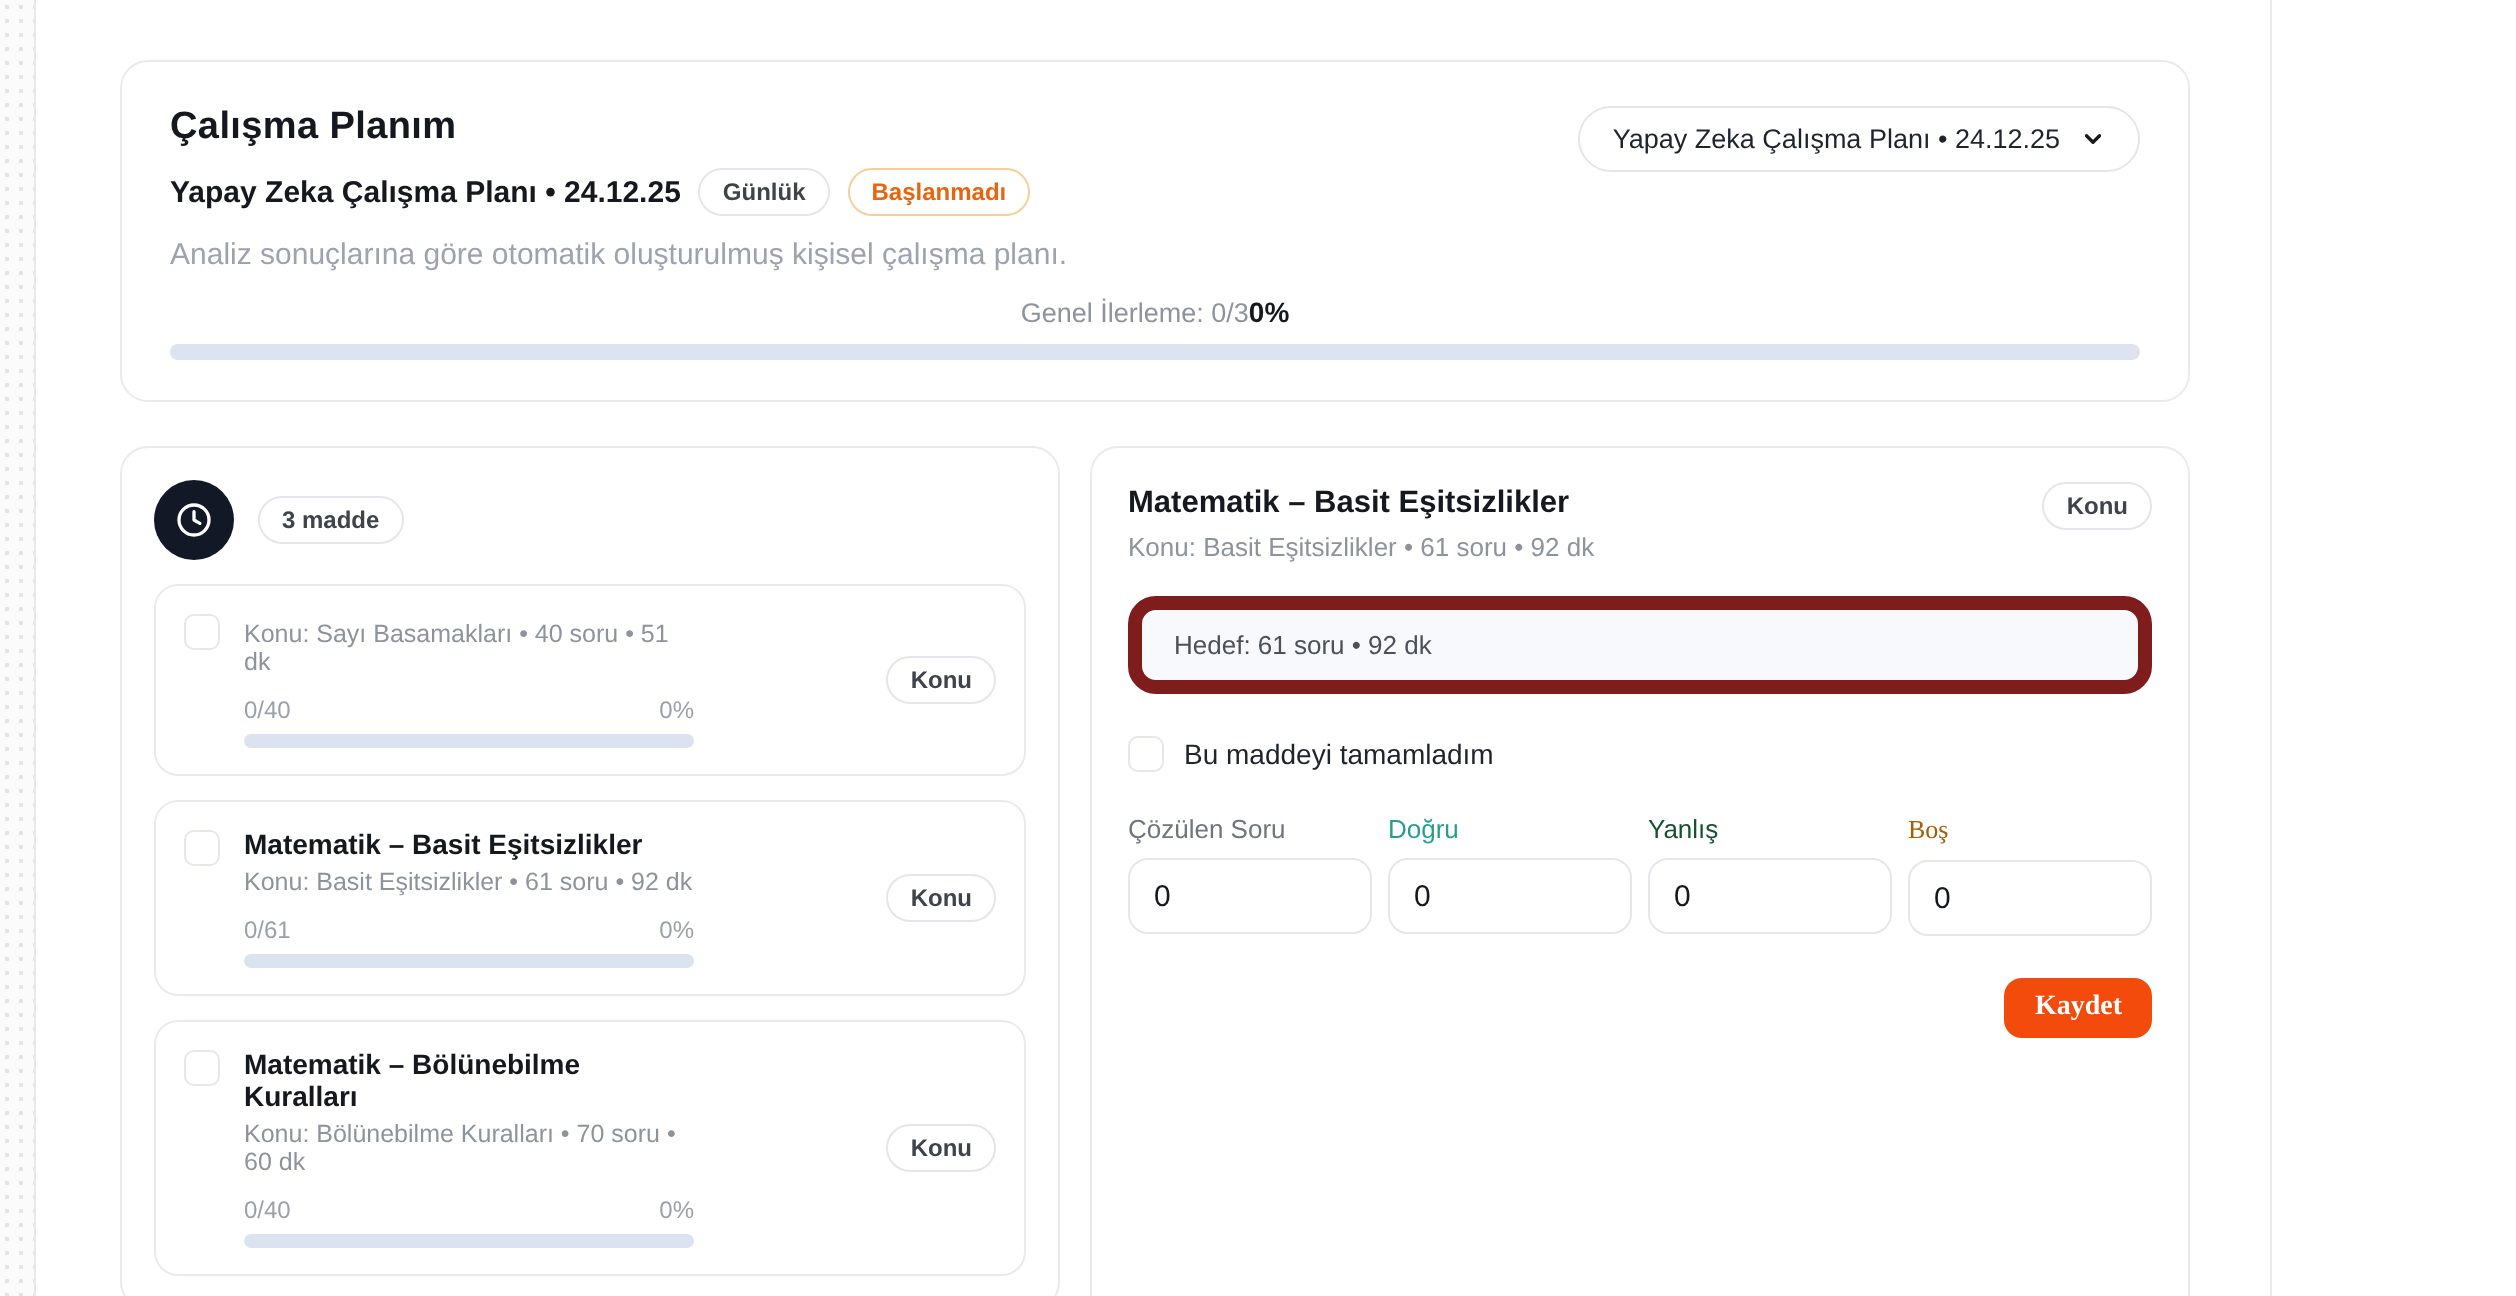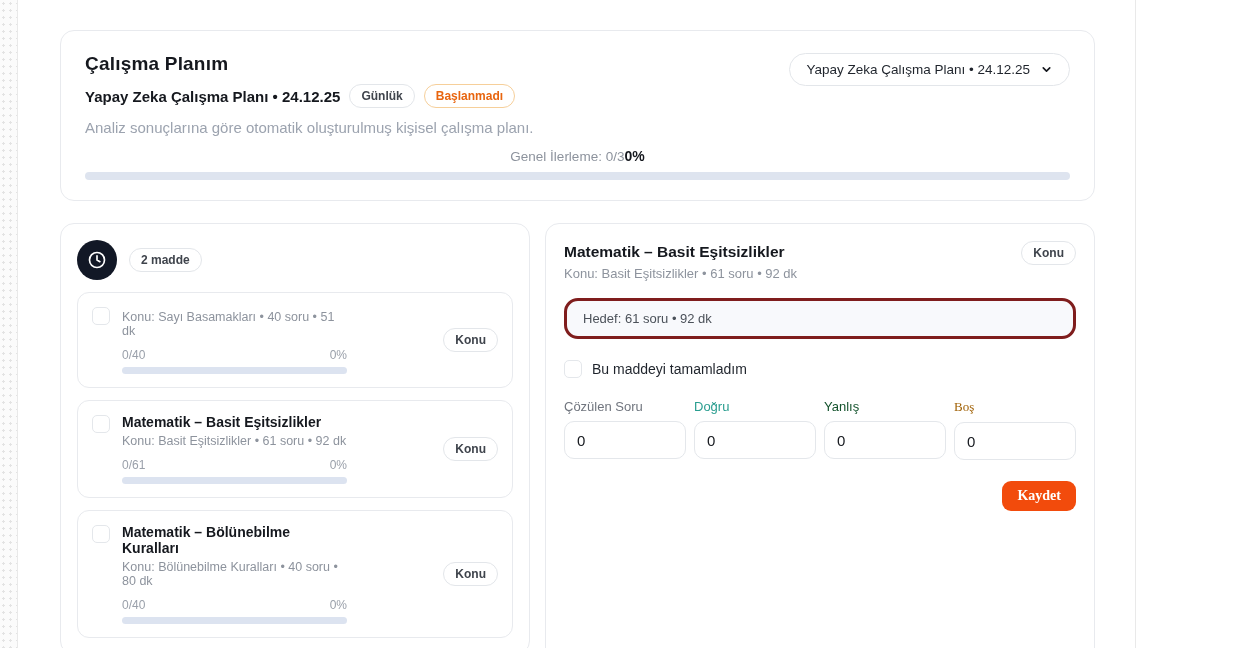--- a/index.html
+++ b/index.html
@@ -83,21 +83,21 @@
     width:18px; height:18px; border:1.5px solid #e4e7eb; border-radius:5px;
     background:#fff; cursor:pointer; flex:0 0 18px; margin-top:1px;
   }
 
   
   .detail-panel { padding:19px 18px; position:relative; min-height:445px; }
   .detail-title { font-size:15.5px; font-weight:bold; }
   .detail-meta { font-size:13px; color:#8d939d; margin-top:5px; }
   .detail-tag { position:absolute; top:17px; right:18px; }
   .goal-bar {
-    margin-top:17px; border:3px solid #7f1d1d; background:#f8f9fc;
+    margin-top:17px; border:7px solid #7f1d1d; background:#f8f9fc;
     border-radius:14px; padding:10px 16px; font-size:13px; color:#4b5159;
   }
   .complete-row { display:flex; align-items:center; gap:10px; margin-top:20px; }
   .complete-label { font-size:14px; color:#1f242c; }
   .inputs-row { display:flex; gap:8px; margin-top:21px; }
   .input-group { flex:1; }
   .input-label { font-size:13px; color:#70757e; margin-bottom:7px; }
   .num-input {
     width:100%; height:38px; border:1px solid #e4e7eb; border-radius:10px;
     font-size:15px; color:#15181e; padding:0 12px;
@@ -153,21 +153,21 @@
       <div class="col-left">
 
         <section class="card panel">
           <div class="panel-head">
             <div class="icon-circle">
               <svg width="20" height="20" viewBox="0 0 24 24" fill="none" stroke="#ffffff" stroke-width="2" stroke-linecap="round" stroke-linejoin="round">
                   <circle cx="12" cy="12" r="9"></circle>
                   <polyline points="12 7 12 12 15.5 14"></polyline>
                 </svg>
             </div>
-            <span class="pill">2 madde</span>
+            <span class="pill">3 madde</span>
           </div>
 
           <div class="task-card">
             <input type="checkbox" style="">
             <div class="task-main">
               <div class="task-meta">Konu: Sayı Basamakları • 40 soru • 51 dk</div>
               <div class="mini-progress-row">
                 <span>0/40</span>
                 <span>0%</span>
               </div>
@@ -191,21 +191,21 @@
                   <div class="fill"></div>
                 </div>
             </div>
             <span class="pill task-right">Konu</span>
           </div>
 
           <div class="task-card">
             <input type="checkbox" style="">
             <div class="task-main">
               <div class="task-title">Matematik – Bölünebilme Kuralları</div>
-              <div class="task-meta">Konu: Bölünebilme Kuralları • 40 soru • 80 dk</div>
+              <div class="task-meta">Konu: Bölünebilme Kuralları • 70 soru • 60 dk</div>
               <div class="mini-progress-row">
                 <span>0/40</span>
                 <span>0%</span>
               </div>
               <div class="mini-track">
                   <div class="fill"></div>
                 </div>
             </div>
             <span class="pill task-right">Konu</span>
           </div>

